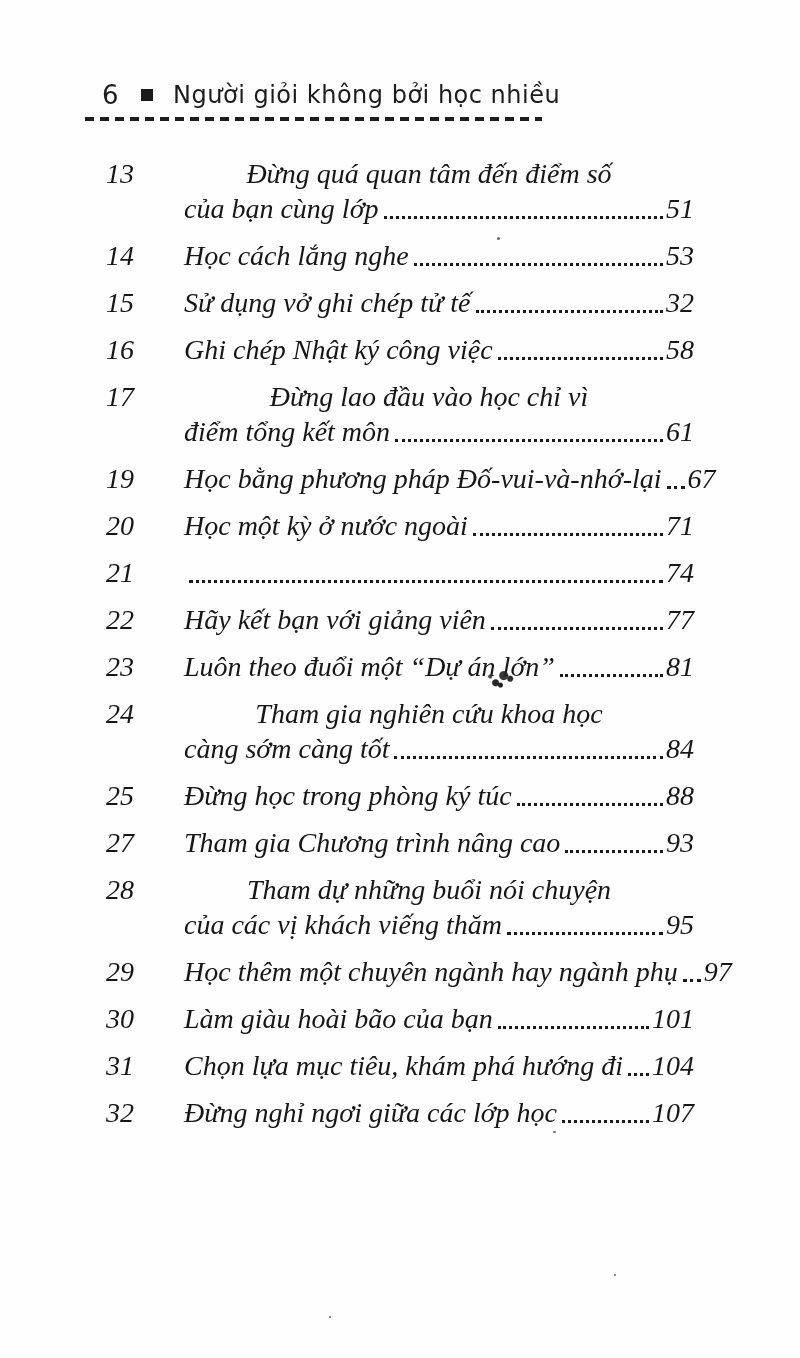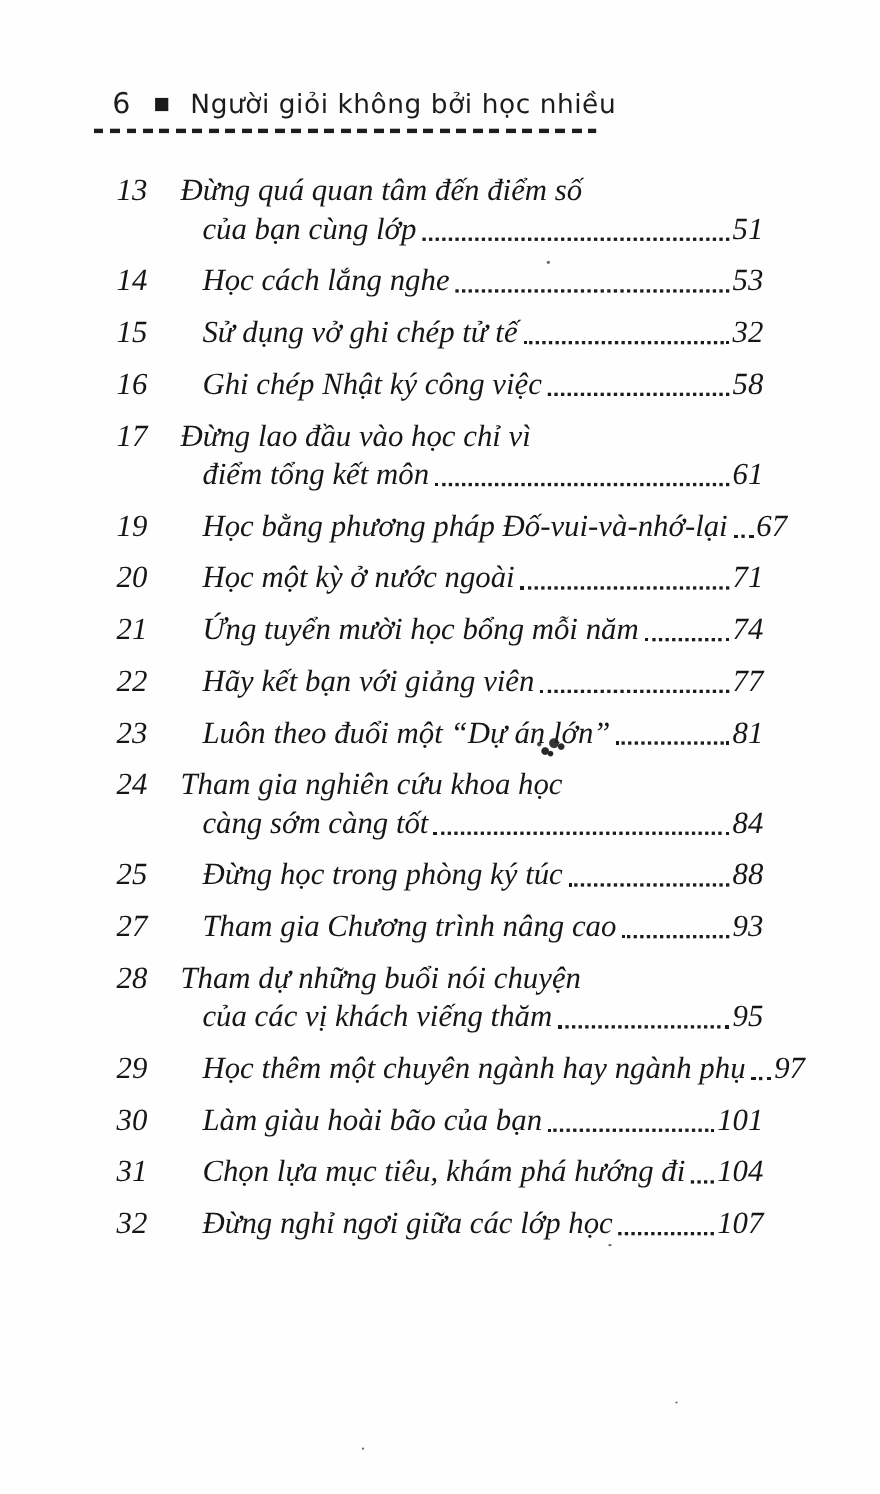--- a/index.html
+++ b/index.html
@@ -52,21 +52,21 @@
     display: flex;
     margin-bottom: 12px;
     font-size: 28px;
     line-height: 35px;
     font-style: italic;
   }
   .num {
     flex: none;
     width: 58px;
   }
-  .body { flex: 1; min-width: 0; }
+  .body { flex: 1; min-width: 0; text-align: center; }
   .line { line-height: 35px; }
   .line.last { display: flex; margin-left: 20px; }
   .txt { white-space: nowrap; }
   .leader {
     flex: 1;
     min-width: 18px;
     border-bottom: 3px dotted #1b1b1b;
     margin: 0 3px 7px 5px;
   }
   .pg { white-space: nowrap; }
@@ -176,21 +176,20 @@
             <span class="txt">Học một kỳ ở nước ngoài</span>
             <span class="leader"></span>
             <span class="pg">71</span>
           </div>
         </div>
   </div>
       <div class="entry">
     <span class="num">21</span>
     <div class="body">
           <div class="line last">
-            <span class="txt">Ứng tuyển mười học bổng mỗi năm</span>
             <span class="leader"></span>
             <span class="pg">74</span>
           </div>
         </div>
   </div>
       <div class="entry">
     <span class="num">22</span>
     <div class="body">
           <div class="line last">
             <span class="txt">Hãy kết bạn với giảng viên</span>

